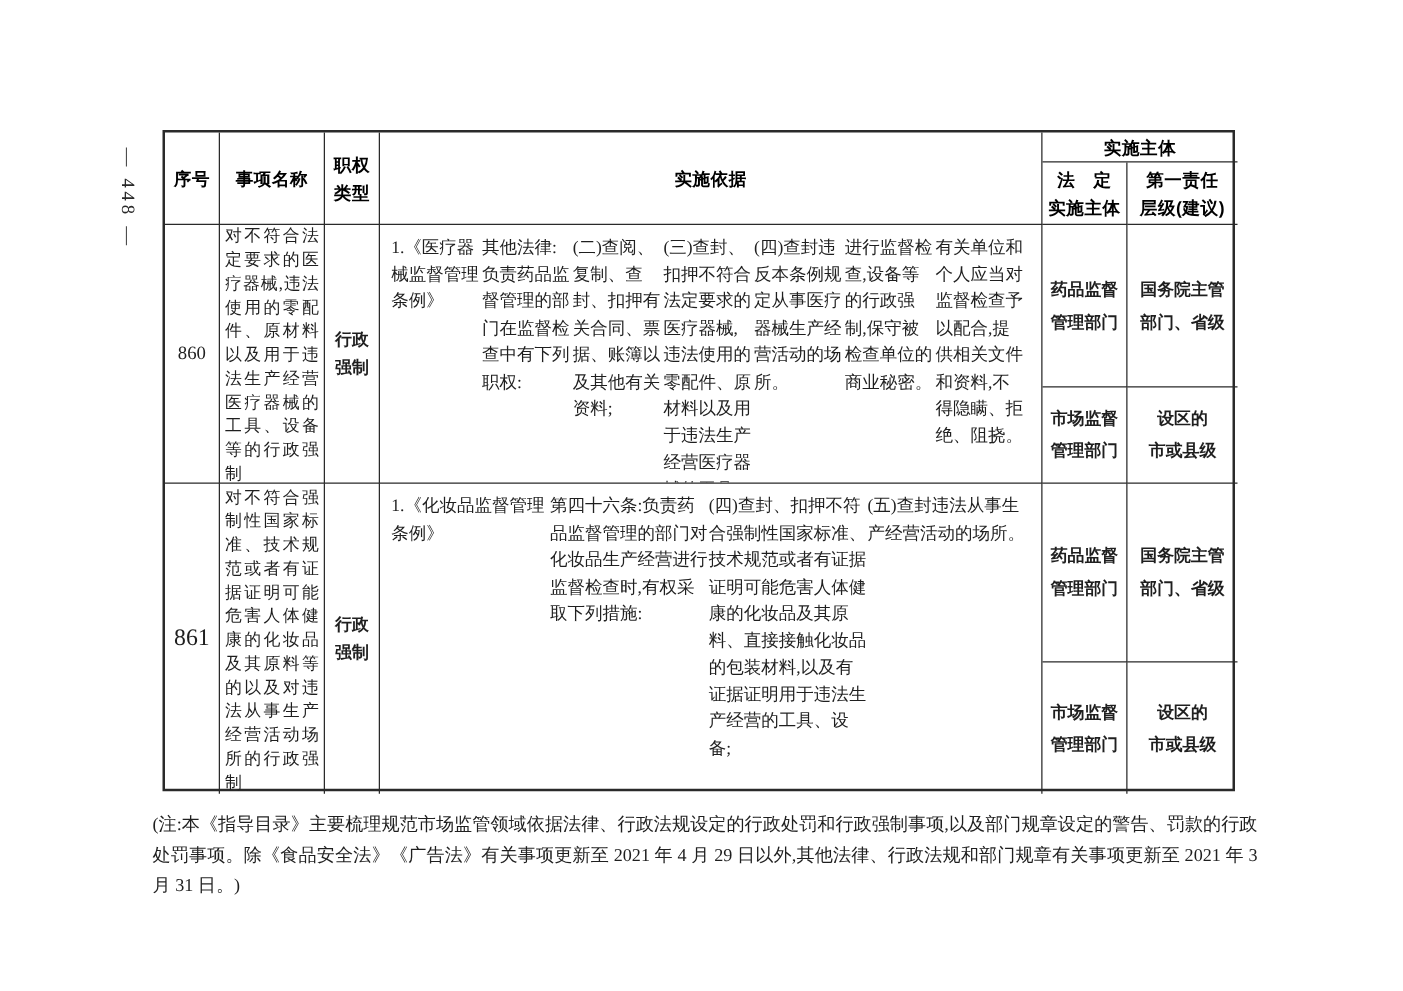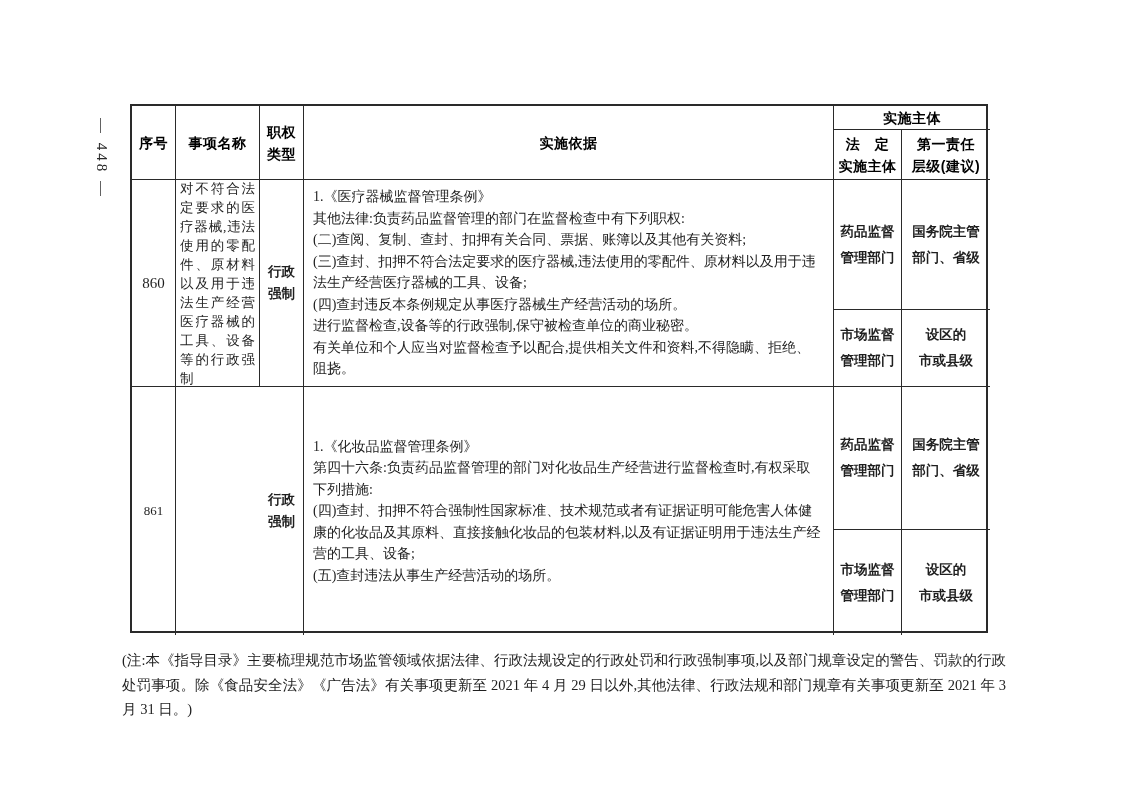--- a/index.html
+++ b/index.html
@@ -68,41 +68,41 @@
   .r0-seq   { grid-area:3/1/5/2; font-size:15px; }
   .r0-name  { grid-area:3/2/5/3; }
   .r0-power { grid-area:3/3/5/4; }
   .r0-basis { grid-area:3/4/5/5; }
   .r0-ag1   { grid-area:3/5/4/6; }
   .r0-lv1   { grid-area:3/6/4/7; }
   .r0-ag2   { grid-area:4/5/5/6; }
   .r0-lv2   { grid-area:4/6/5/7; }
 
   
-  .r1-seq   { grid-area:5/1/7/2; font-size:13px; }
+  .r1-seq   { grid-area:5/1/7/2; font-size:19px; }
   .r1-name  { grid-area:5/2/7/3; }
   .r1-power { grid-area:5/3/7/4; }
   .r1-basis { grid-area:5/4/7/5; }
   .r1-ag1   { grid-area:5/5/6/6; }
   .r1-lv1   { grid-area:5/6/6/7; }
   .r1-ag2   { grid-area:6/5/7/6; }
   .r1-lv2   { grid-area:6/6/7/7; }
 
   .name-cell { padding:6px 4px; }
   .name-cell .jtext {
     width:100%;
     text-align:justify;
     text-align-last:left;
     line-height:19px;
     font-size:13.5px;
   }
   .power-cell { line-height:22px; }
 
   .basis-cell {
-    flex-direction:column;
+    flex-direction:row;
     align-items:flex-start;
     justify-content:center;
     text-align:left;
     padding:8px 12px 8px 9px;
     font-size:14px;
     line-height:21.5px;
   }
   .basis-cell .law-line { width:100%; }
 
   .subject-cell { line-height:26px; font-size:13.5px; }
@@ -154,20 +154,23 @@
   <div class="cell r0-ag1 subject-cell pre">药品监督
 管理部门</div>
   <div class="cell r0-lv1 subject-cell pre no-r">国务院主管
 部门、省级</div>
   <div class="cell r0-ag2 subject-cell pre">市场监督
 管理部门</div>
   <div class="cell r0-lv2 subject-cell pre no-r">设区的
 市或县级</div>
 
   <div class="cell r1-seq no-b">861</div>
+  <div class="cell r1-name name-cell no-b">
+    <div class="jtext">对不符合强制性国家标准、技术规范或者有证据证明可能危害人体健康的化妆品及其原料等的以及对违法从事生产经营活动场所的行政强制</div>
+  </div>
   <div class="cell r1-power power-cell pre no-b">行政
 强制</div>
   <div class="cell r1-basis basis-cell no-b">
     <div class="law-line">1.《化妆品监督管理条例》</div>
     <div class="law-line">第四十六条:负责药品监督管理的部门对化妆品生产经营进行监督检查时,有权采取下列措施:</div>
     <div class="law-line">(四)查封、扣押不符合强制性国家标准、技术规范或者有证据证明可能危害人体健康的化妆品及其原料、直接接触化妆品的包装材料,以及有证据证明用于违法生产经营的工具、设备;</div>
     <div class="law-line">(五)查封违法从事生产经营活动的场所。</div>
   </div>
   <div class="cell r1-ag1 subject-cell pre">药品监督
 管理部门</div>

